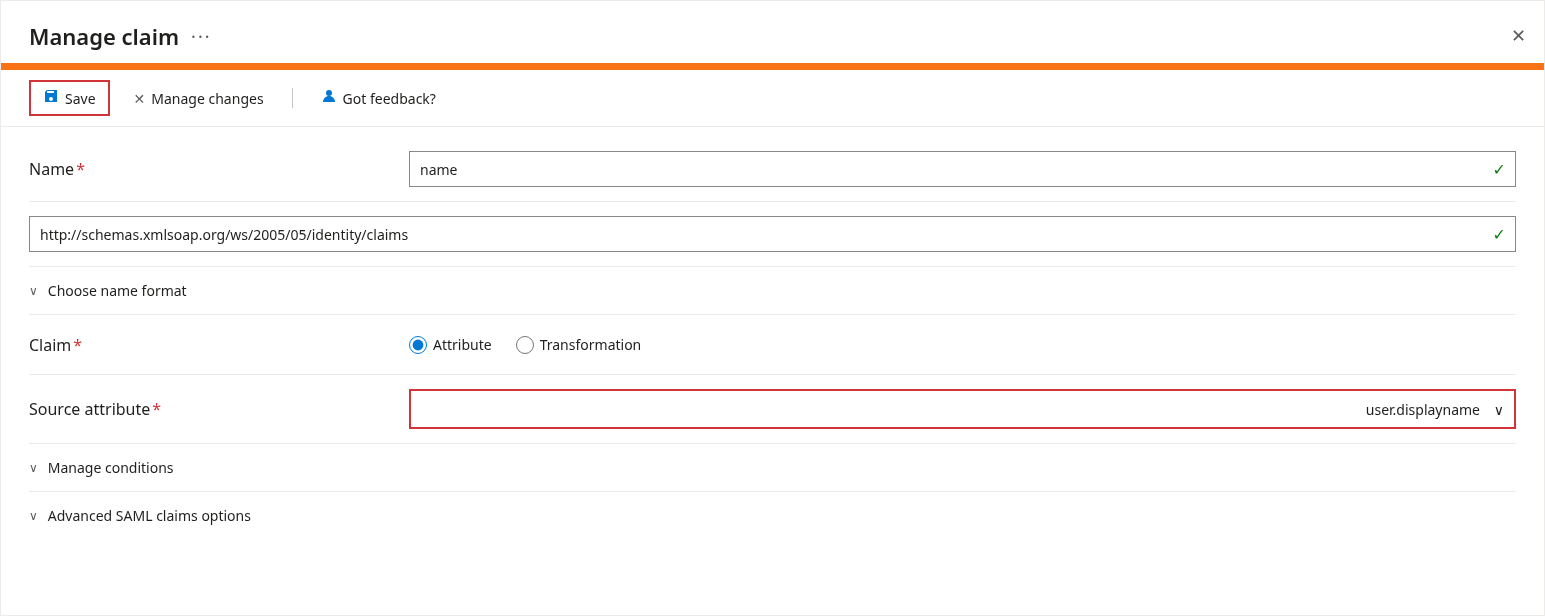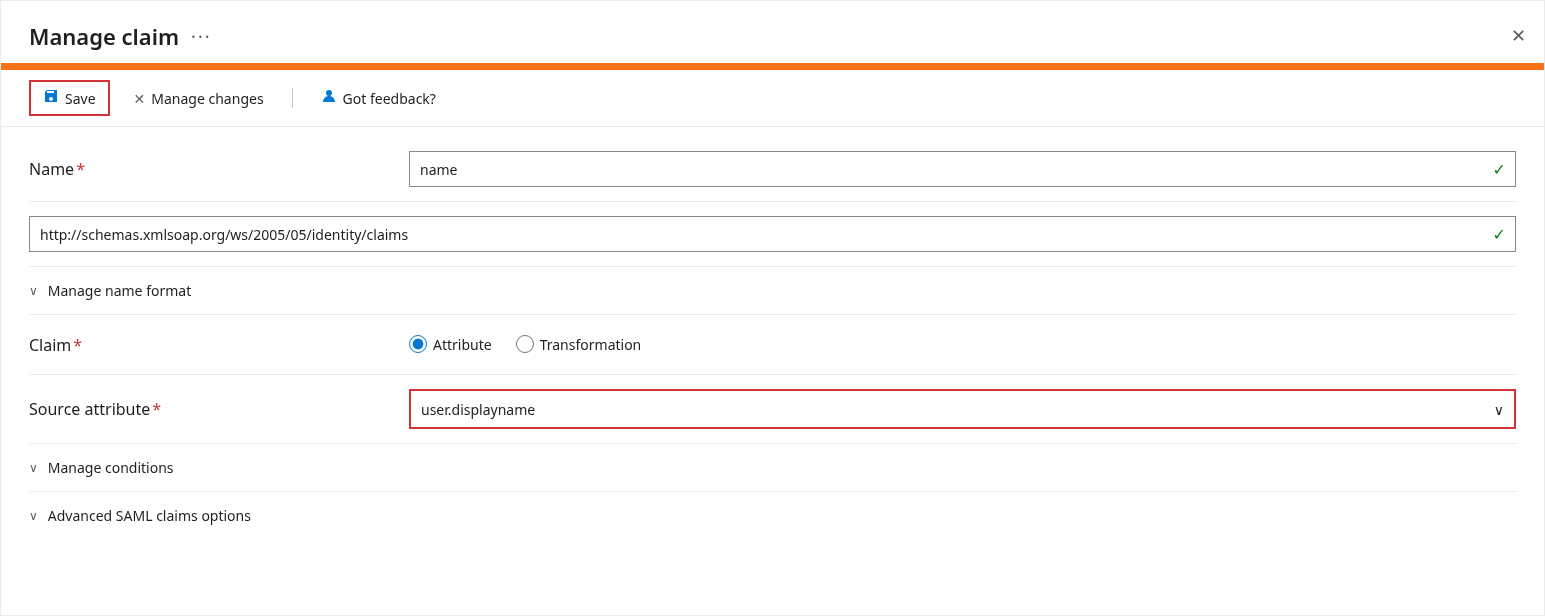--- a/index.html
+++ b/index.html
@@ -179,21 +179,21 @@
       color: #201f1e;
     }
 
     .radio-group {
       display: flex;
       align-items: center;
       gap: 24px;
     }
     .radio-option {
       display: flex;
-      align-items: flex-start;
+      align-items: flex-end;
       gap: 6px;
       cursor: pointer;
     }
     .radio-input {
       width: 18px;
       height: 18px;
       accent-color: #0078d4;
       cursor: pointer;
     }
     .radio-label {
@@ -212,20 +212,21 @@
       border: none;
       padding: 6px 34px 6px 10px;
       font-size: 14px;
       font-family: inherit;
       color: #201f1e;
       outline: none;
       height: 36px;
       appearance: none;
       background: #fff;
       cursor: pointer;
+      text-align: right;
     }
     .select-chevron {
       position: absolute;
       right: 10px;
       color: #201f1e;
       font-size: 14px;
       pointer-events: none;
     }
   </style>
 </head>
@@ -286,21 +287,21 @@
       <div class="form-control-area">
         <div class="input-wrapper">
           <input class="text-input-with-check" type="text" value="http://schemas.xmlsoap.org/ws/2005/05/identity/claims" style="">
           <span class="input-check">✓</span>
         </div>
       </div>
     </div>
 
     <div class="collapsible-row">
       <span class="chevron-icon">∨</span>
-      <span class="collapsible-label">Manage name format</span>
+      <span class="collapsible-label">Choose name format</span>
     </div>
 
     <div class="form-row">
       <div class="form-label">
         <span>Claim</span><span class="required-star">*</span>
       </div>
       <div class="form-control-area">
         <div class="radio-group">
           <label class="radio-option">
             <input class="radio-input" type="radio" name="source" checked="" style="">

